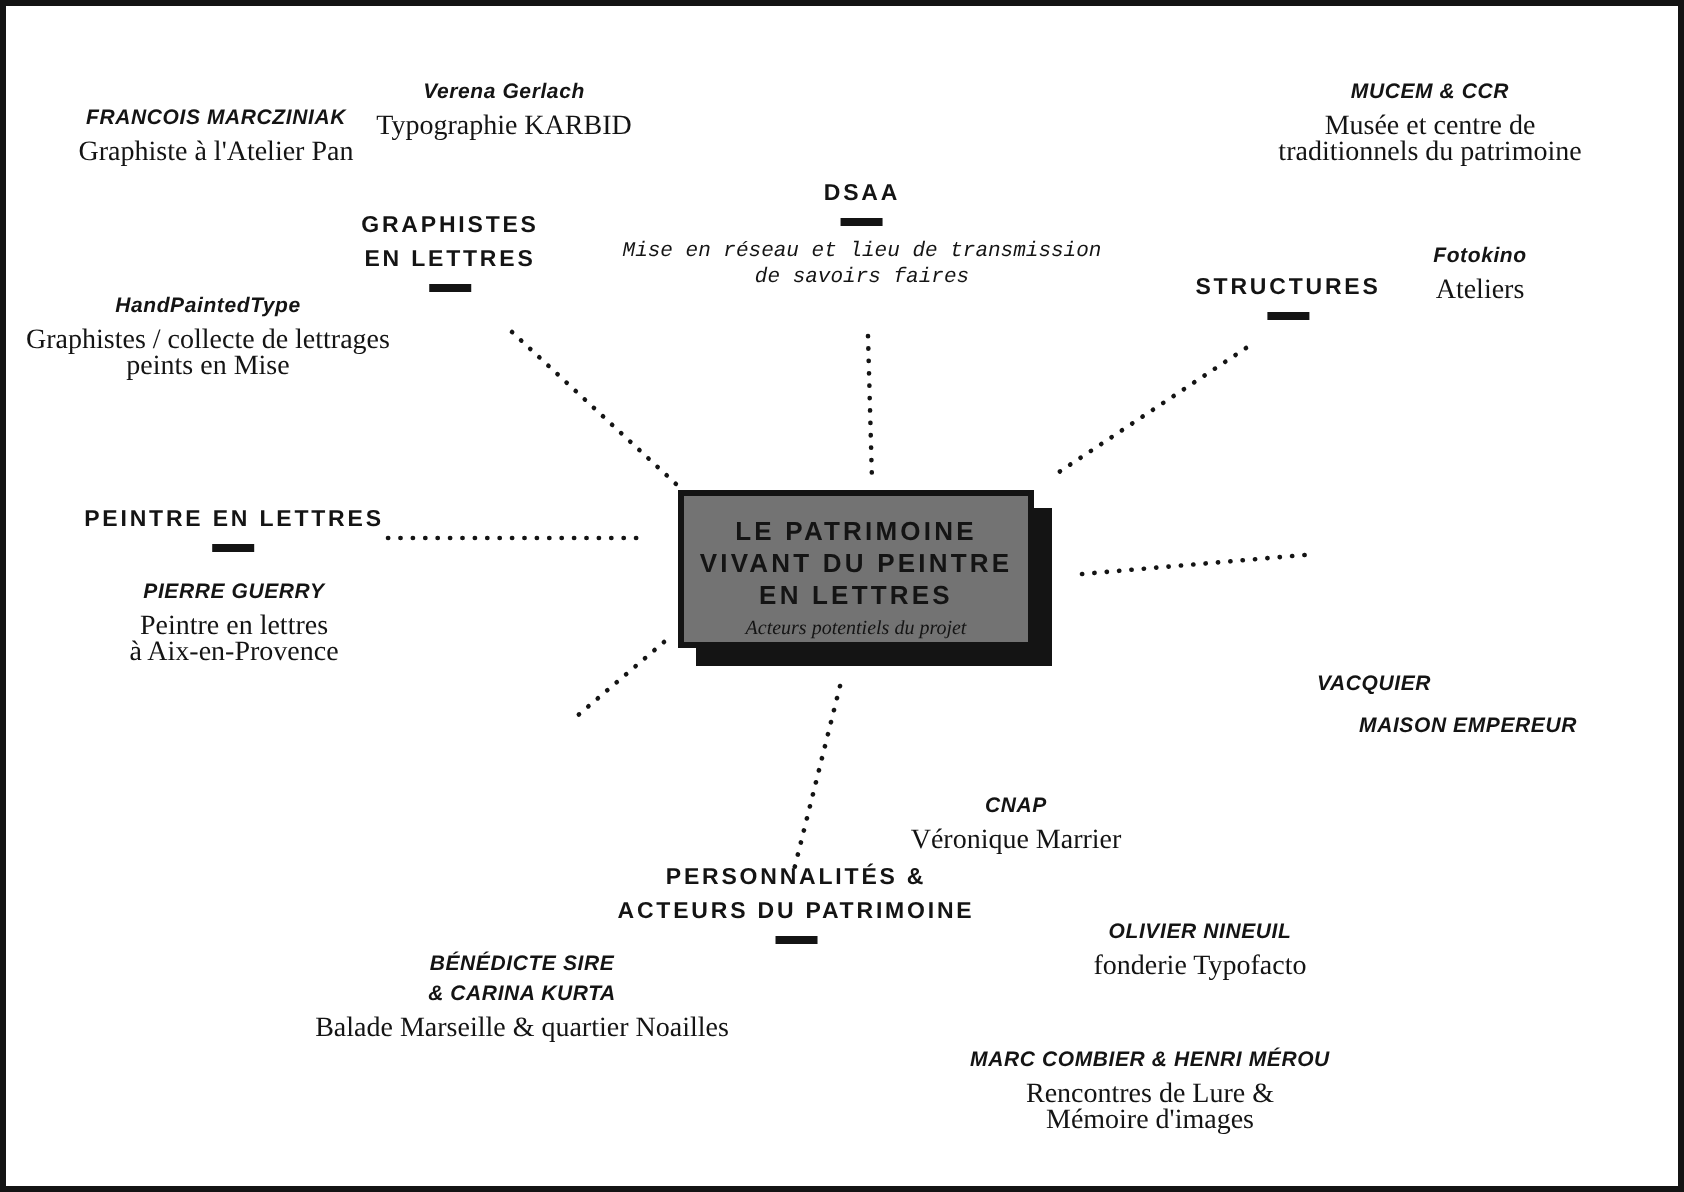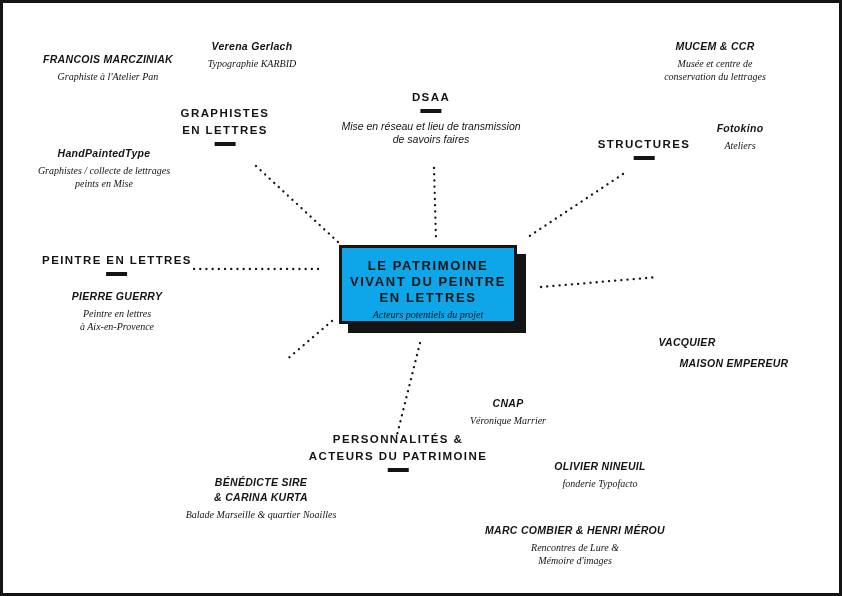--- a/index.html
+++ b/index.html
@@ -12,33 +12,33 @@
     font-family: "Liberation Sans", sans-serif;
     color: #141414;
     overflow: hidden;
   }
   .links { position: absolute; left: 0; top: 0; width: 836px; height: 590px; }
   .links line { stroke: #141414; stroke-width: 2.3; stroke-dasharray: 0.1 6.1; stroke-linecap: round; }
 
   .node { position: absolute; transform: translateX(-50%); text-align: center; white-space: nowrap; }
 
   .name  { font-weight: bold; font-size: 10.5px; line-height: 15px; letter-spacing: 0.3px; font-style: italic; }
-  .desc  { font-family: "Liberation Serif", serif; font-style: italic; font-size: 10px; line-height: 13px; margin-top: 3px; }
+  .desc  { font-family: "Liberation Serif", serif; font-size: 14px; line-height: 13px; margin-top: 3px; }
   .desc + .desc { margin-top: 0; }
 
   .heading { font-weight: bold; font-size: 11.5px; line-height: 17px; letter-spacing: 1.4px; }
   .dash { width: 21px; height: 4px; background: #141414; margin: 3px auto 0; }
-  .head-desc { font-family: Liberation Sans, sans-serif; font-style: italic; font-size: 10.5px; line-height: 13px; margin-top: 7px; }
+  .head-desc { font-family: Liberation Mono, monospace; font-style: italic; font-size: 10.5px; line-height: 13px; margin-top: 7px; }
   .head-desc + .head-desc { margin-top: 0; }
 
   .center-box {
     position: absolute; left: 336px; top: 242px;
     width: 178px; height: 79px;
     box-sizing: border-box;
-    background: #0ea5e9;
+    background: #737373;
     border: 3px solid #141414;
     box-shadow: 9px 9px 0 #141414;
     text-align: center;
     padding-top: 10px;
   }
   .center-title { font-weight: bold; font-size: 13px; line-height: 16px; letter-spacing: 1.6px; }
   .center-sub { font-family: "Liberation Serif", serif; font-style: italic; font-size: 10px; margin-top: 3px; }
 </style>
 </head>
 <body>
@@ -98,21 +98,21 @@
   <div class="node" style="left:428px; top:86px;">
     <div class="heading">DSAA</div>
     <div class="dash"></div>
     <div class="head-desc">Mise en réseau et lieu de transmission</div>
     <div class="head-desc">de savoirs faires</div>
   </div>
 
   <div class="node" style="left:712px; top:36px;">
     <div class="name">MUCEM &amp; CCR</div>
     <div class="desc">Musée et centre de</div>
-    <div class="desc">conservation du lettrages</div>
+    <div class="desc">traditionnels du patrimoine</div>
   </div>
 
   <div class="node" style="left:737px; top:118px;">
     <div class="name">Fotokino</div>
     <div class="desc">Ateliers</div>
   </div>
 
   <div class="node" style="left:641px; top:133px;">
     <div class="heading">STRUCTURES</div>
     <div class="dash"></div>

